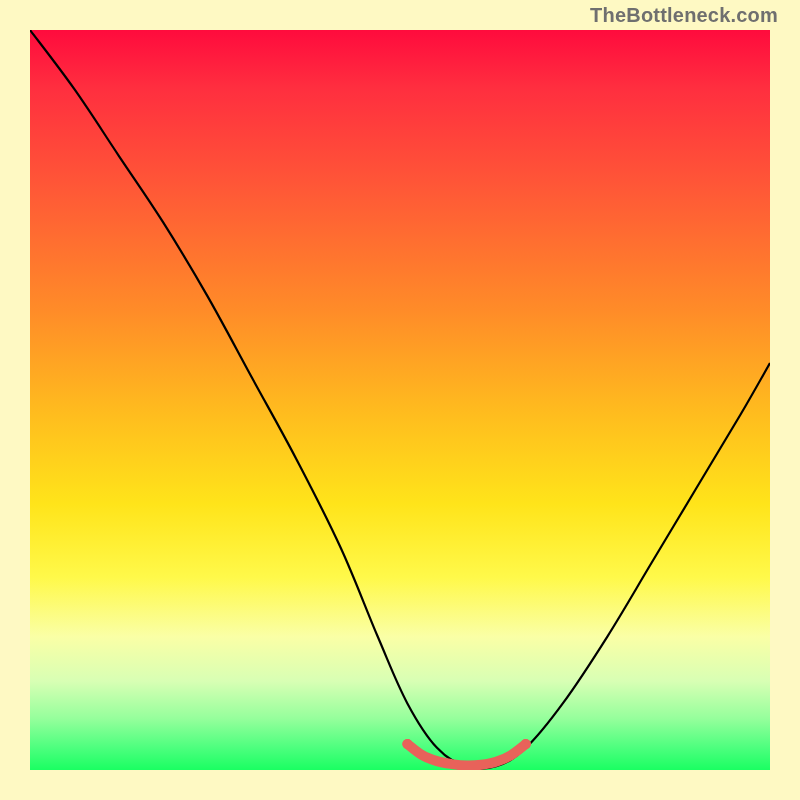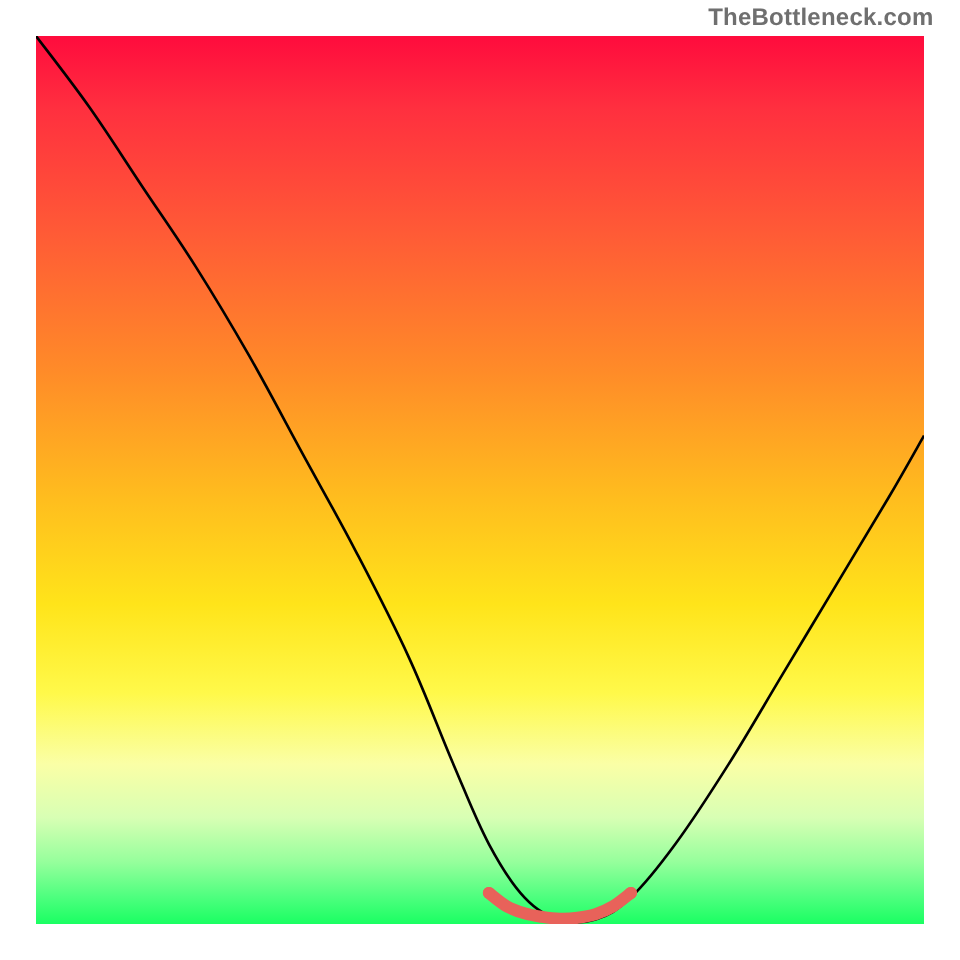--- a/index.html
+++ b/index.html
@@ -1,21 +1,21 @@
 <!DOCTYPE html>
 <html><head>
 <meta charset="utf-8">
 <style>
   * { margin: 0; padding: 0; box-sizing: border-box; }
   html, body { width: 800px; height: 800px; overflow: hidden; background: #000; }
   .stage {
     position: relative;
     width: 800px;
     height: 800px;
-    background: #ffffff;
+    background: #fef9c3;
   }
   .plot-area {
     position: absolute;
     left: 30px;
     top: 30px;
     width: 740px;
     height: 740px;
   }
   .gradient-bg {
     position: absolute;

